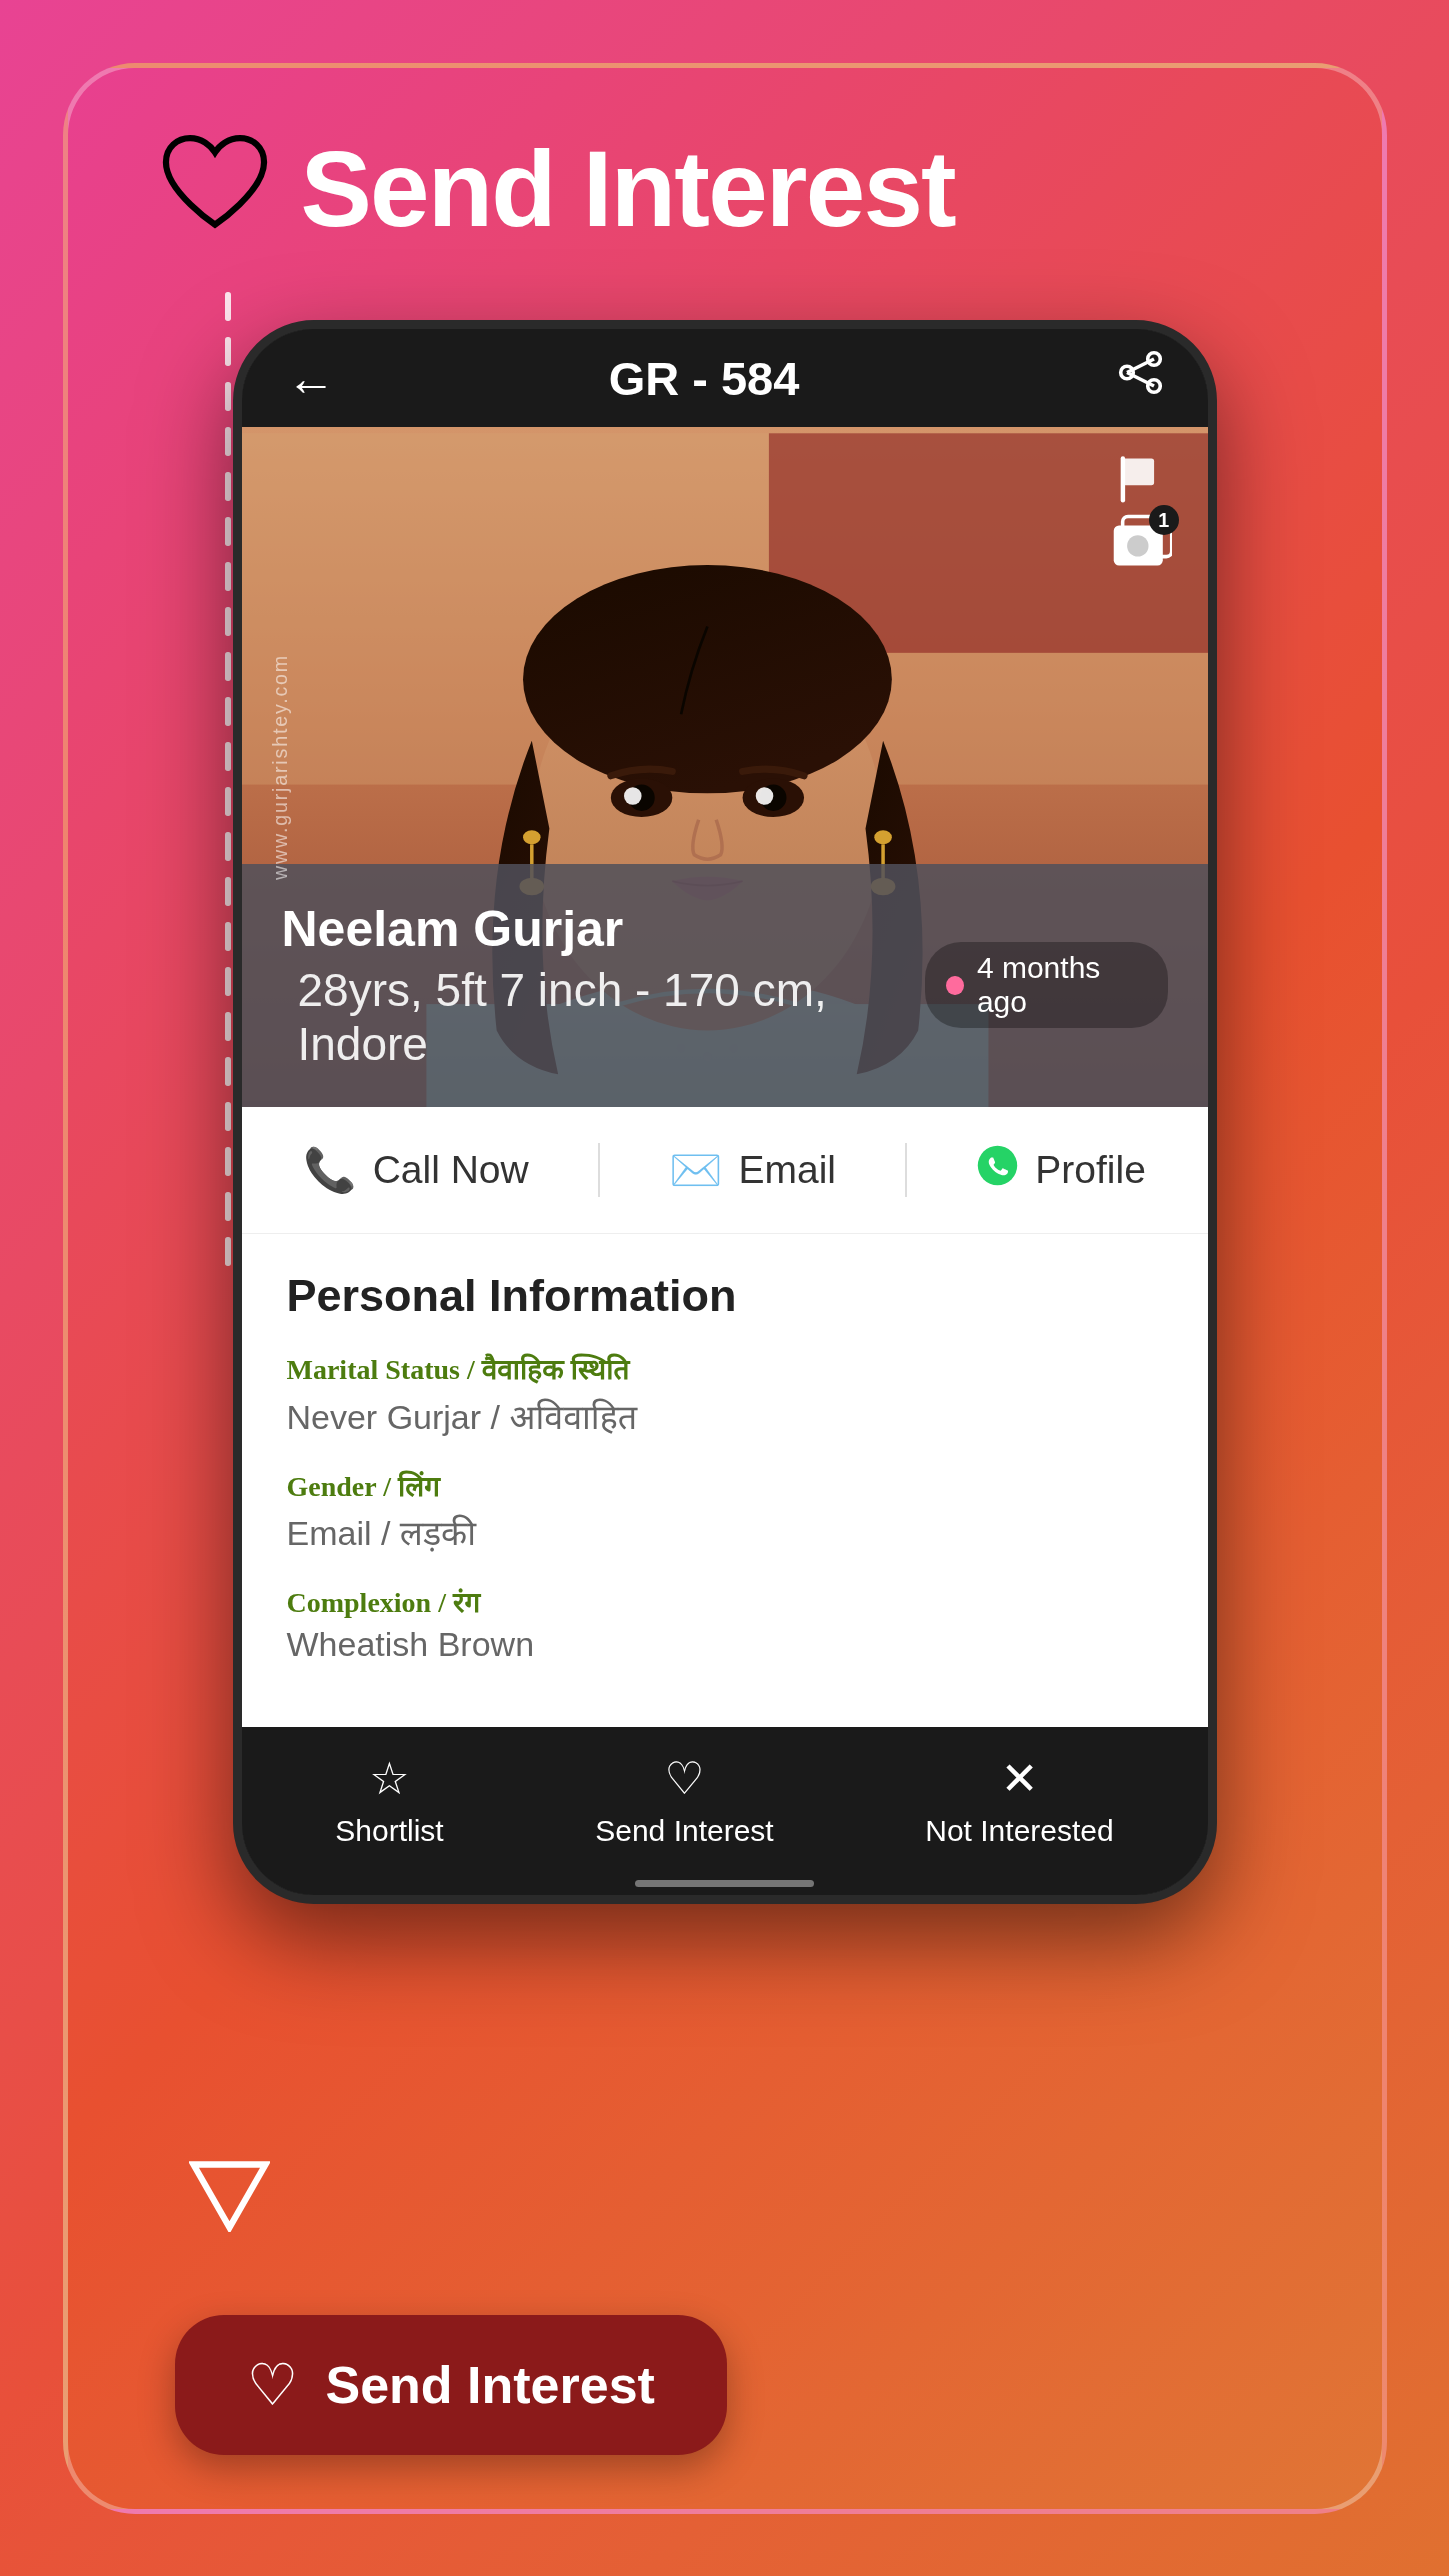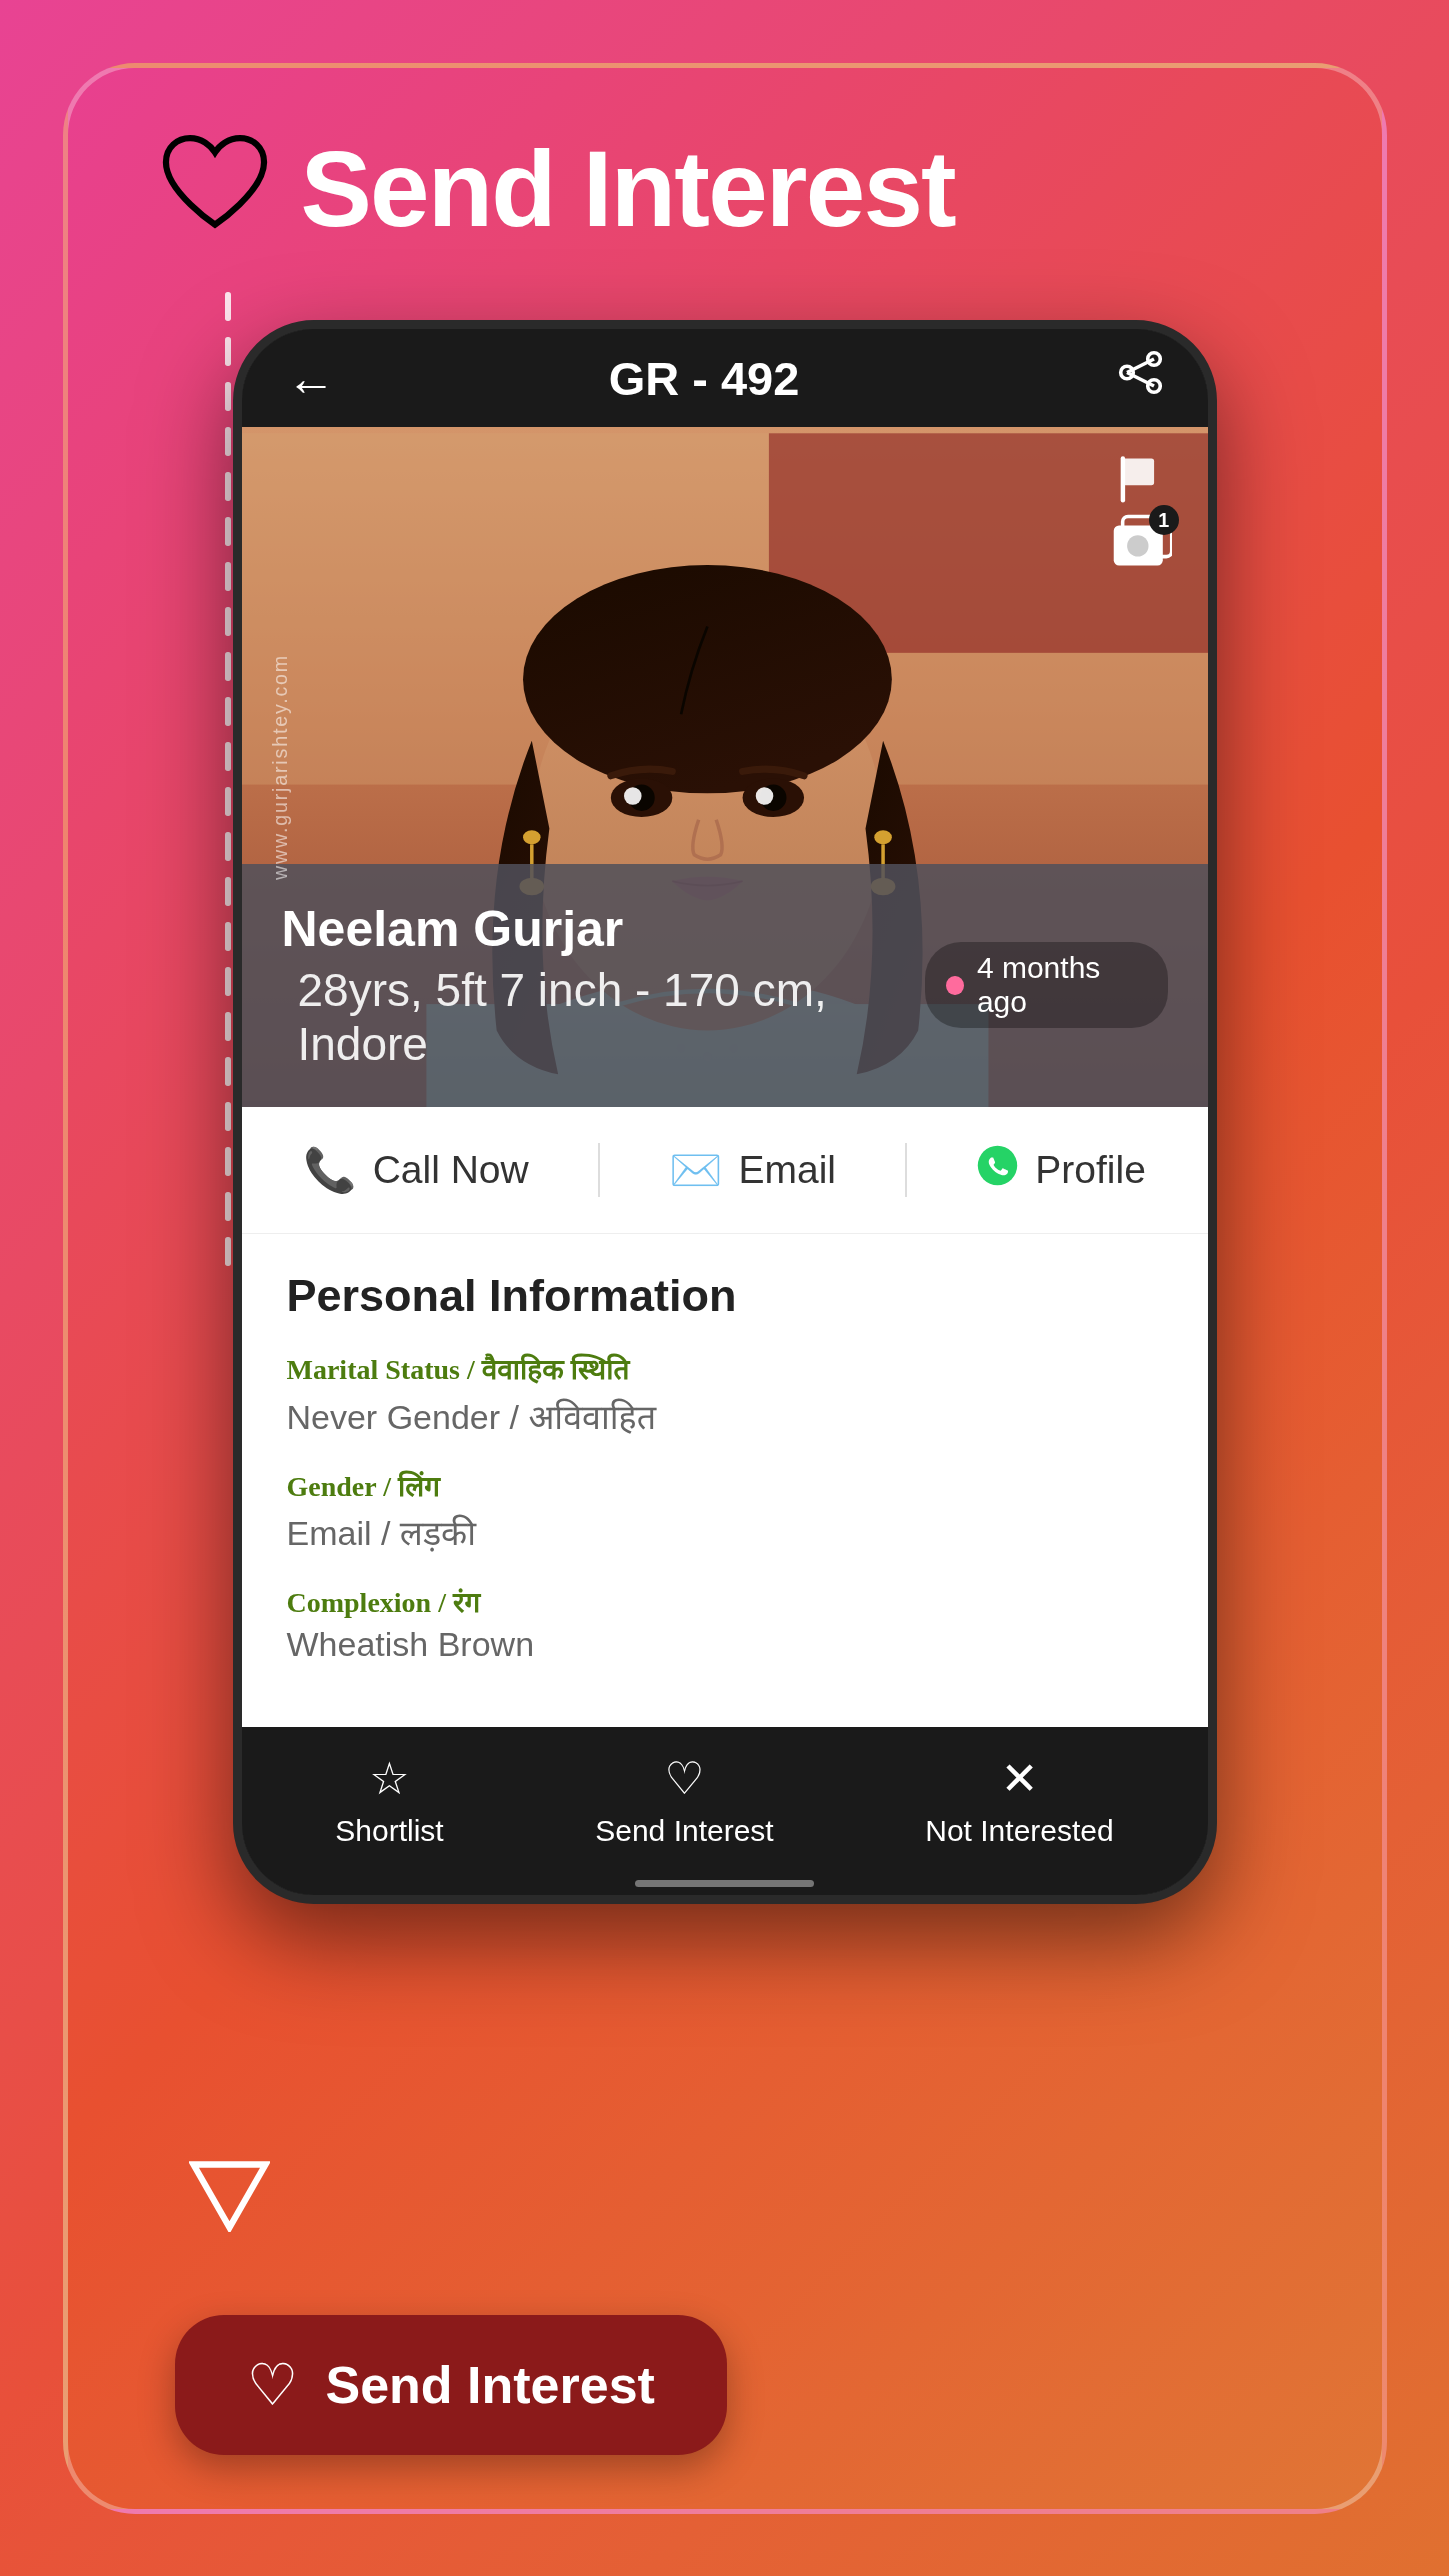--- a/index.html
+++ b/index.html
@@ -418,21 +418,21 @@
     </svg>
   </div>
 
   <div class="phone-container">
     <div class="phone-frame">
 
       <div class="phone-side-btn"></div>
 
       <div class="phone-topbar">
         <span class="back-arrow">←</span>
-        <span class="profile-id">GR - 492</span>
+        <span class="profile-id">GR - 584</span>
         <span class="share-icon">
           <svg width="45" height="45" viewBox="0 0 50 50" fill="none">
             <circle cx="40" cy="10" r="7" stroke="white" stroke-width="4" fill="none"></circle>
             <circle cx="10" cy="25" r="7" stroke="white" stroke-width="4" fill="none"></circle>
             <circle cx="40" cy="40" r="7" stroke="white" stroke-width="4" fill="none"></circle>
             <line x1="40" y1="10" x2="10" y2="25" stroke="white" stroke-width="4"></line>
             <line x1="10" y1="25" x2="40" y2="40" stroke="white" stroke-width="4"></line>
           </svg>
         </span>
       </div>
@@ -568,21 +568,21 @@
           </span>
           <span class="action-btn-label">Profile</span>
         </div>
       </div>
 
       <div class="personal-info">
         <div class="section-title">Personal Information</div>
 
         <div class="info-item">
           <div class="info-label">Marital Status / वैवाहिक स्थिति</div>
-          <div class="info-value">Never Gender / अविवाहित</div>
+          <div class="info-value">Never Gurjar / अविवाहित</div>
         </div>
         <div class="info-item">
           <div class="info-label">Gender / लिंग</div>
           <div class="info-value">Email / लड़की</div>
         </div>
         <div class="info-item">
           <div class="info-label">Complexion / रंग</div>
           <div class="info-value">Wheatish Brown</div>
         </div>
       </div>

